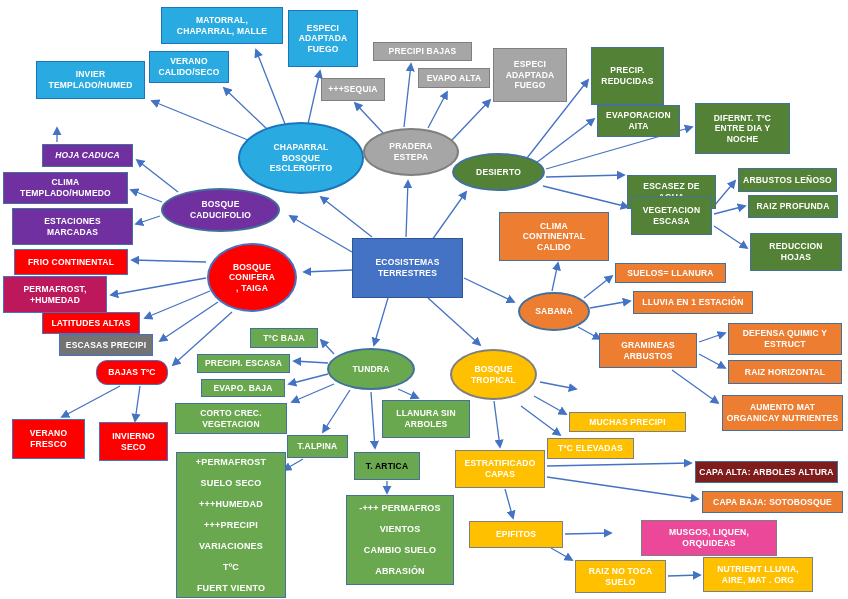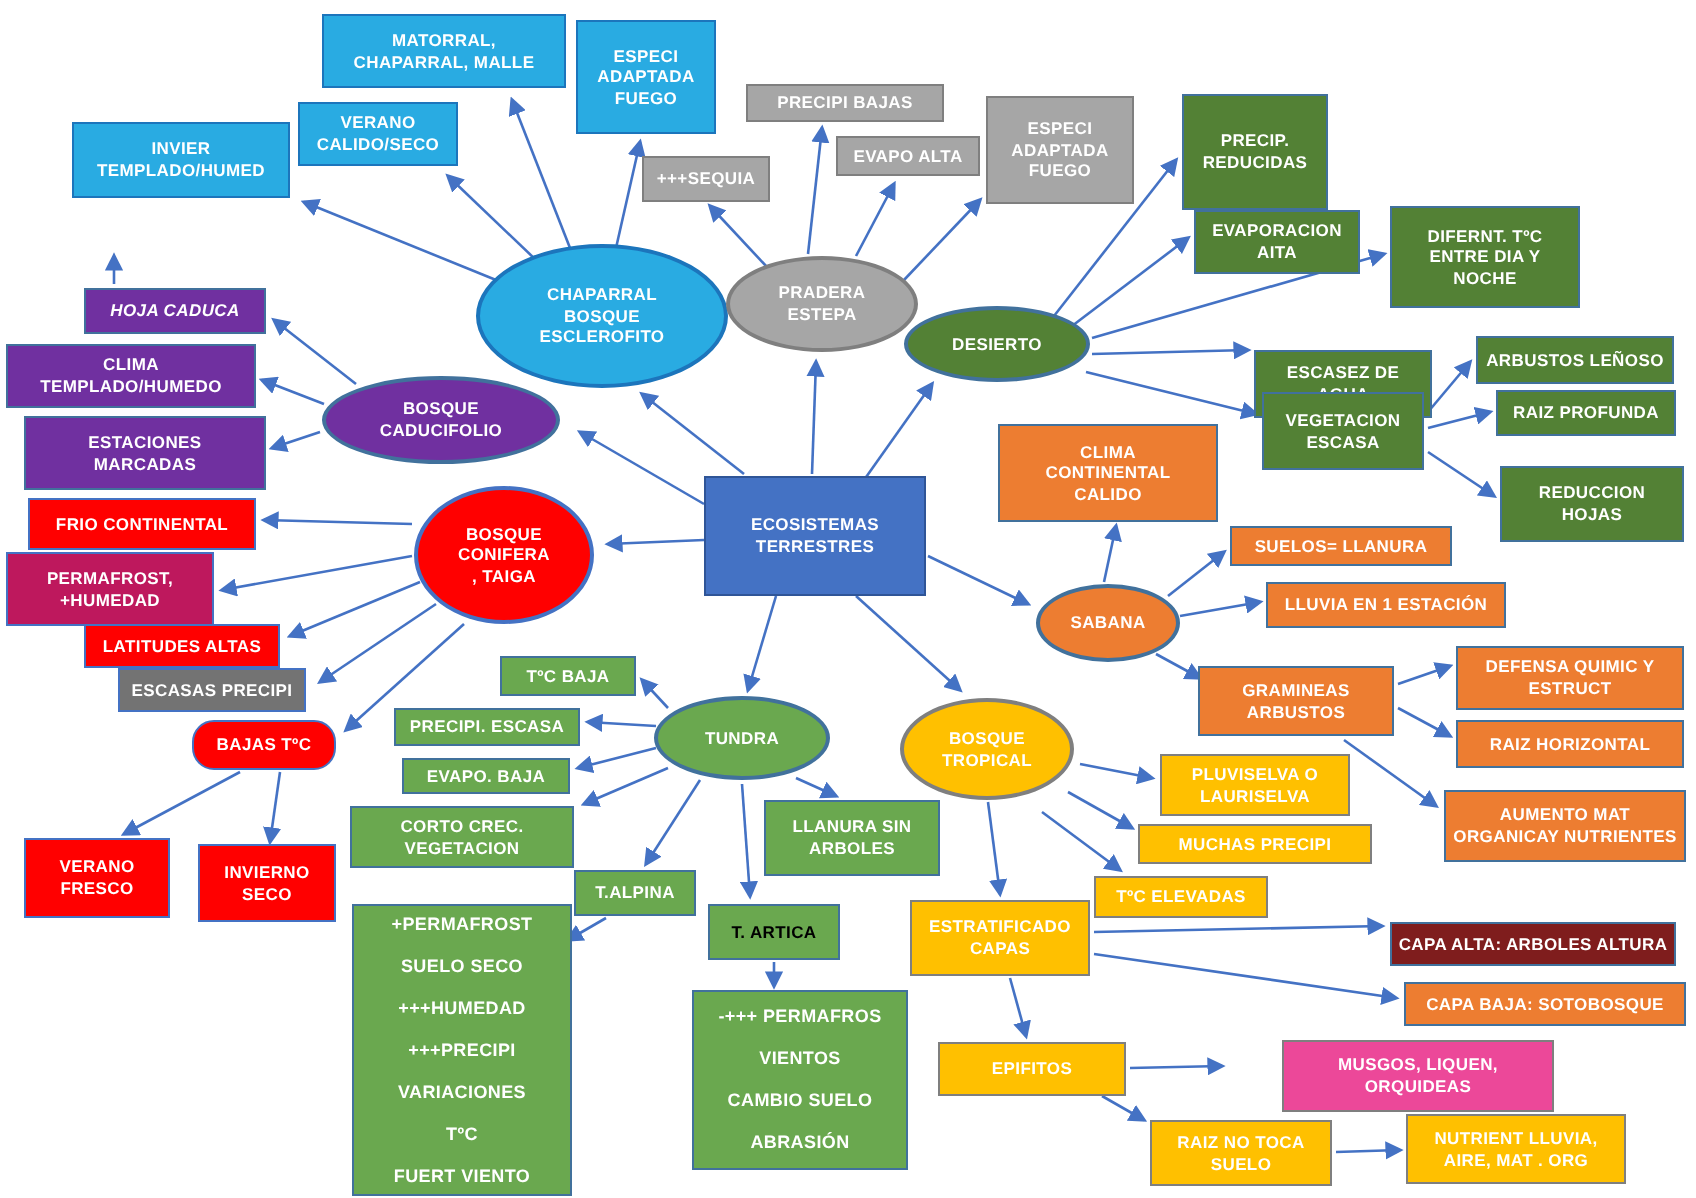--- a/index.html
+++ b/index.html
@@ -402,26 +402,20 @@
         <div>CAMBIO SUELO</div>
         <div>ABRASIÓN</div>
       </div>
     </div>
     <div class="node ellipse" style="left: 450px; top: 349px; width: 87px; height: 51px; background: rgb(255, 192, 0); border-color: rgb(127, 127, 127); color: rgb(255, 255, 255);">
       <div class="label">
         <div>BOSQUE</div>
         <div>TROPICAL</div>
       </div>
     </div>
-    <div class="node rect" style="left: 580px; top: 377px; width: 95px; height: 31px; background: rgb(255, 192, 0); border-color: rgb(127, 127, 127); color: rgb(255, 255, 255);">
-      <div class="label">
-        <div>PLUVISELVA O</div>
-        <div>LAURISELVA</div>
-      </div>
-    </div>
     <div class="node rect" style="left: 569px; top: 412px; width: 117px; height: 20px; background: rgb(255, 192, 0); border-color: rgb(127, 127, 127); color: rgb(255, 255, 255);">
       <div class="label">
         <div>MUCHAS PRECIPI</div>
       </div>
     </div>
     <div class="node rect" style="left: 547px; top: 438px; width: 87px; height: 21px; background: rgb(255, 192, 0); border-color: rgb(127, 127, 127); color: rgb(255, 255, 255);">
       <div class="label">
         <div>TºC ELEVADAS</div>
       </div>
     </div>

